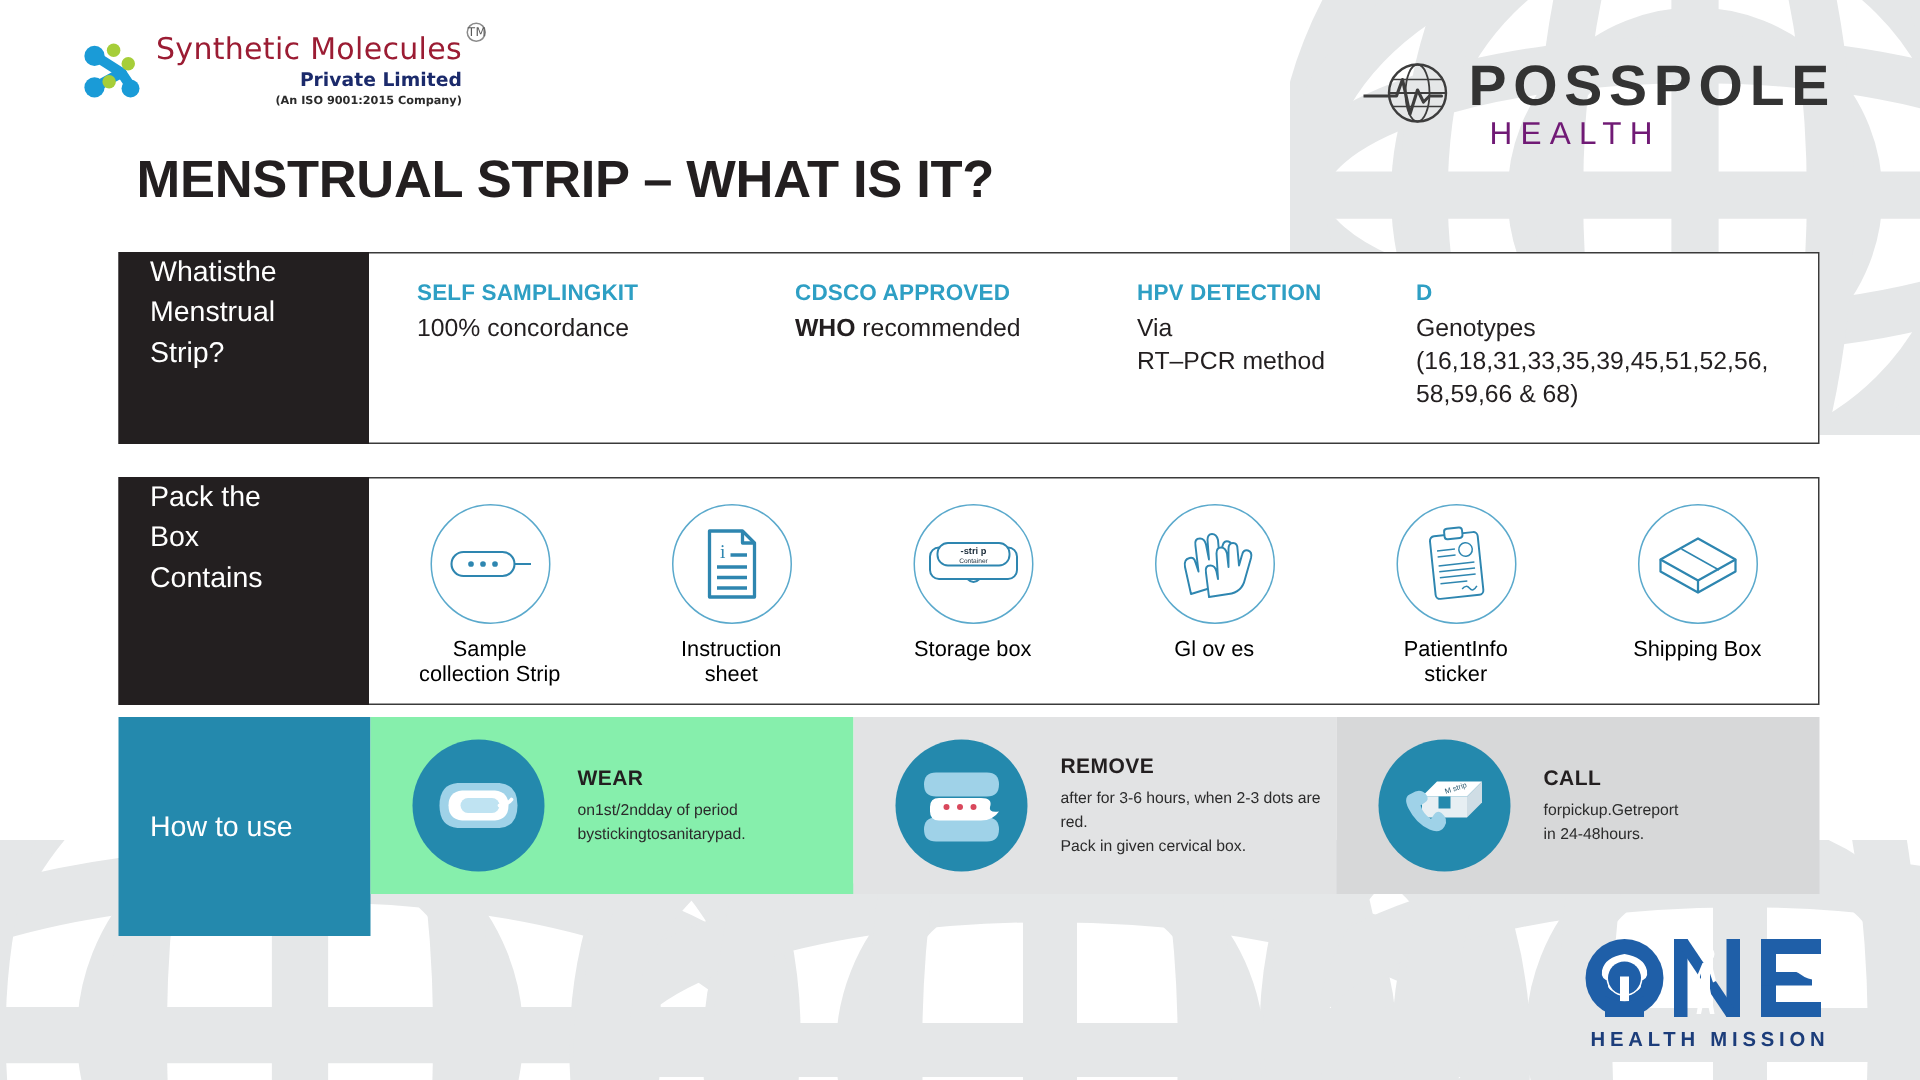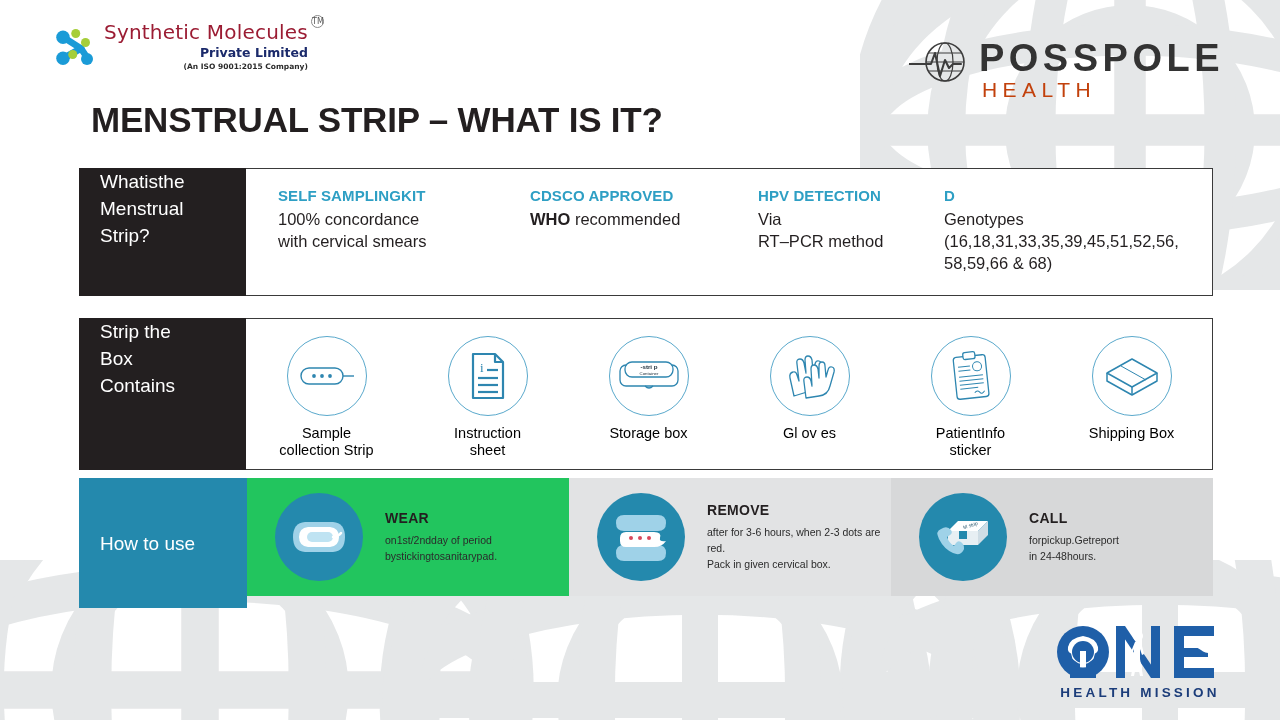--- a/index.html
+++ b/index.html
@@ -61,22 +61,22 @@
   }
   .logo-pp-mark { width: 60px; height: 52px; flex: none; margin-top: 2px; }
   .logo-pp-txt { margin-left: 10px; }
   .logo-pp-name {
     font-family: "Liberation Sans", sans-serif;
     font-size: 38px; font-weight: bold; color: #333333;
     letter-spacing: 4.5px; line-height: 40px;
   }
   .logo-pp-sub {
     font-family: "Liberation Sans", sans-serif;
-    font-size: 21px; color: #c2410c;
-    letter-spacing: 5.5px; line-height: 24px; margin-left: 3px;
+    font-size: 21px; color: #701a75;
+    letter-spacing: 5.5px; line-height: 24px; margin-left: 14px;
   }
 
   
   .title {
     position: absolute; left: 91px; top: 100px;
     font-size: 35px; font-weight: bold; color: #231f20;
     letter-spacing: -.2px; z-index: 5;
     font-family: "Liberation Sans", sans-serif;
   }
 
@@ -96,21 +96,21 @@
     background: #231f20;
     color: #ffffff;
     display: flex; align-items: flex-start;
     padding-left: 21px;
     font-size: 19px; line-height: 27px;
     font-family: "Liberation Sans", sans-serif;
   }
   #row1 .row-label { width: 167px; margin: -1px 0 -1px -1px; height: calc(100% + 2px); }
   #row2 .row-label { width: 167px; margin: -1px 0 -1px -1px; height: calc(100% + 2px); }
   #row3 .row-label {
-    width: 168px; height: 130px; background: #2489ad;
+    width: 168px; height: 146px; background: #2489ad;
     align-items: center; padding-left: 21px; font-size: 19px;
   }
 
   
   .row1-body { flex: 1; display: flex; padding: 18px 16px 0 32px; }
   .col1 { width: 252px; }
   .col2 { width: 228px; }
   .col3 { width: 186px; }
   .col4 { width: 260px; }
   .col-head {
@@ -141,21 +141,21 @@
     font-size: 14.5px; color: #000000; line-height: 17px;
     font-family: "Liberation Sans", sans-serif;
   }
 
   
   .row3-body { flex: 1; display: flex; }
   .use-panel {
     flex: 1; display: flex; align-items: center;
     padding-left: 28px;
   }
-  .use-panel.p1 { background: #22c55e; }
+  .use-panel.p1 { background: #86efac; }
   .use-panel.p2 { background: #e2e3e4; }
   .use-panel.p3 { background: #d7d8d9; }
   .use-circle {
     width: 88px; height: 88px; border-radius: 50%;
     background: #2489ad; flex: none;
     display: flex; align-items: center; justify-content: center;
   }
   .use-text { margin-left: 22px; }
   .use-title {
     font-size: 14px; font-weight: bold; color: #231f20;
@@ -261,21 +261,20 @@
         <div>Menstrual</div>
         <div>Strip?</div>
       </div>
     </div>
     <div class="row1-body">
 
       <div class="col1">
         <div class="col-head">SELF SAMPLINGKIT</div>
         <div class="col-body">
           <div>100% concordance</div>
-          <div>with cervical smears</div>
         </div>
       </div>
 
       <div class="col2">
         <div class="col-head">CDSCO APPROVED</div>
         <div class="col-body">
           <div><b>WHO</b><span> recommended</span></div>
         </div>
       </div>
 
@@ -295,21 +294,21 @@
           <div>58,59,66 &amp; 68)</div>
         </div>
       </div>
 
     </div>
   </div>
 
   <div class="row row-bordered" id="row2">
     <div class="row-label">
       <div>
-        <div>Strip the</div>
+        <div>Pack the</div>
         <div>Box</div>
         <div>Contains</div>
       </div>
     </div>
     <div class="row2-body">
 
       <div class="box-item">
         <div class="circle-icon">
           <svg width="62" height="34" viewBox="0 0 62 34">
             <rect x="5" y="9" width="42" height="16" rx="8" fill="none" stroke="#2e86b0" stroke-width="1.4"></rect>

